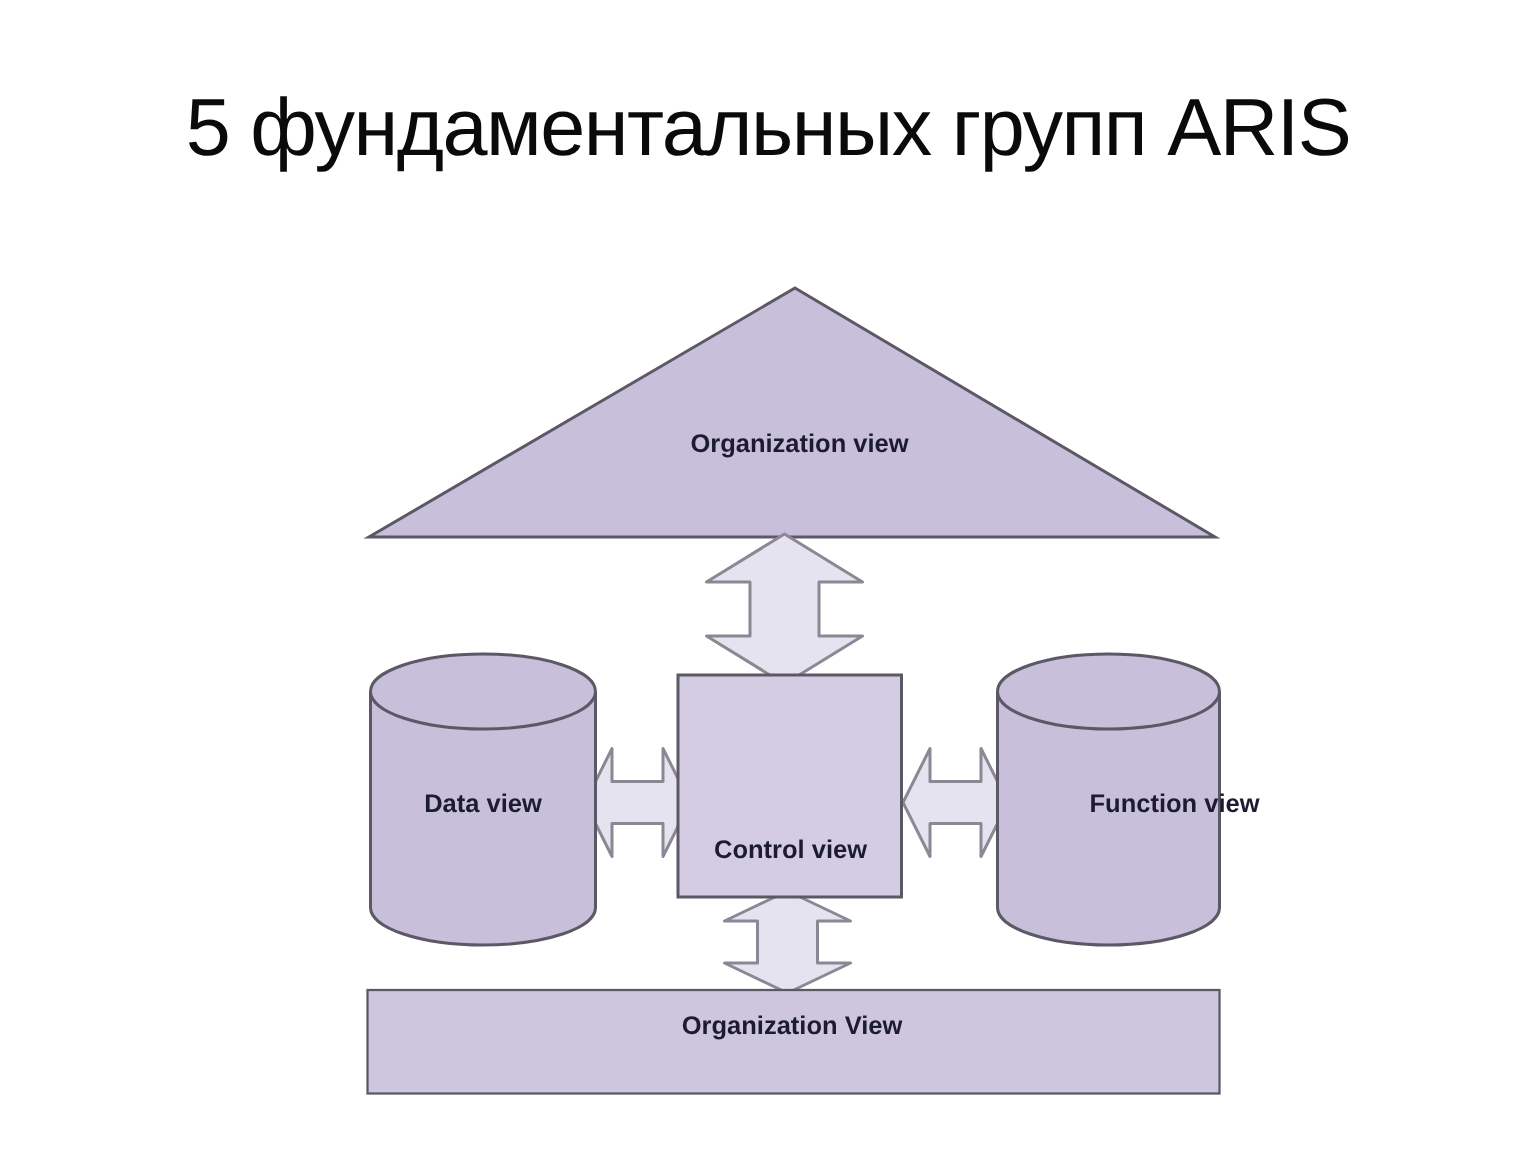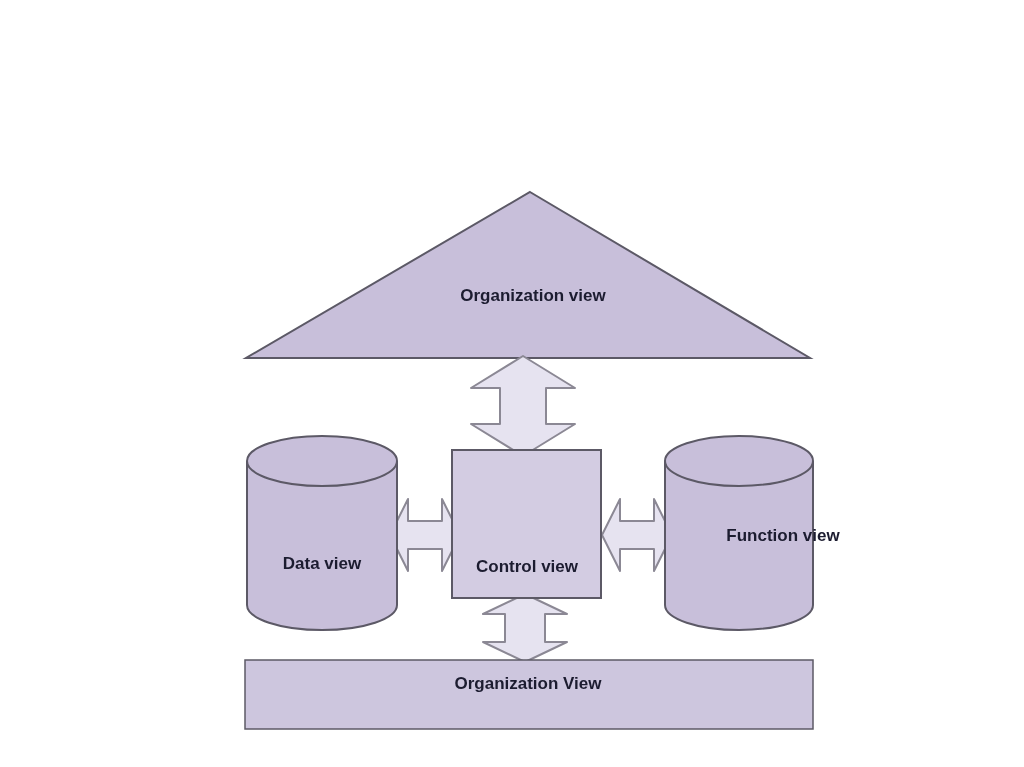--- a/index.html
+++ b/index.html
@@ -63,30 +63,31 @@
   }
   .node-label {
     position: absolute;
     transform: translate(-50%, -50%);
     font-size: 17px;
     font-weight: 700;
     color: var(--label-text, #1c1c30);
     white-space: nowrap;
   }
   .label-organization { left: 533px; top: 296px; }
-  .label-data         { left: 322px; top: 564px; }
+  .label-data         { left: 322px; top: 536px; }
   .label-control      { left: 527px; top: 567px; }
   .label-function     { left: 783px; top: 536px; }
   .label-deliverable  { left: 528px; top: 684px; }
 </style>
 </head>
 <body>
 
 <div class="slide">
 
+  <h1 class="slide-title">5 фундаментальных групп ARIS</h1>
 
   <div class="diagram">
 
     <svg width="1024" height="767" viewBox="0 0 1024 767">
 
       <polygon class="shape-main" points="530,192 810,358 246,358"></polygon>
 
       <path class="arrow" d="M523,356 L471,388 L500,388 L500,424 L471,424 L523,456 L575,424 L546,424 L546,388 L575,388 Z"></path>
 
       <path class="arrow" d="M390,535 L408,499 L408,521 L442,521 L442,499 L460,535 L442,571 L442,549 L408,549 L408,571 Z"></path>

